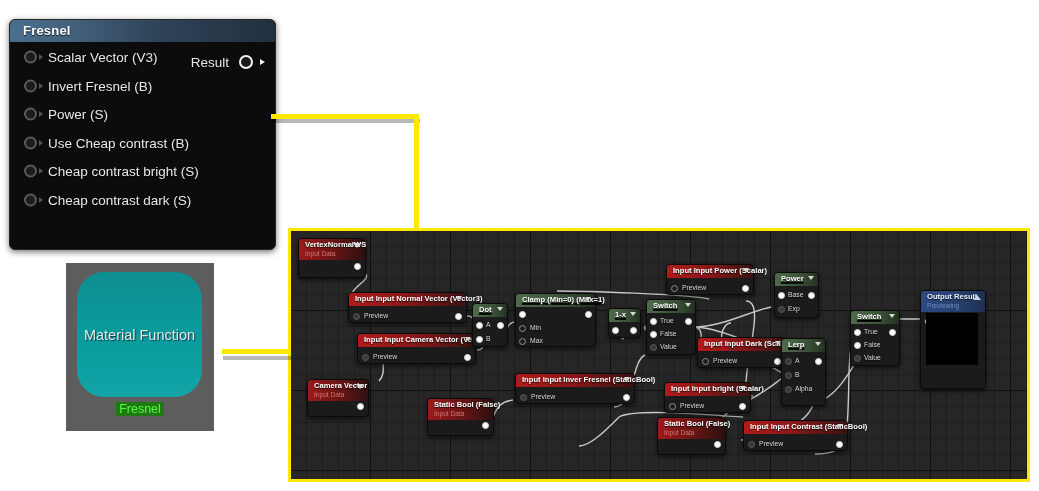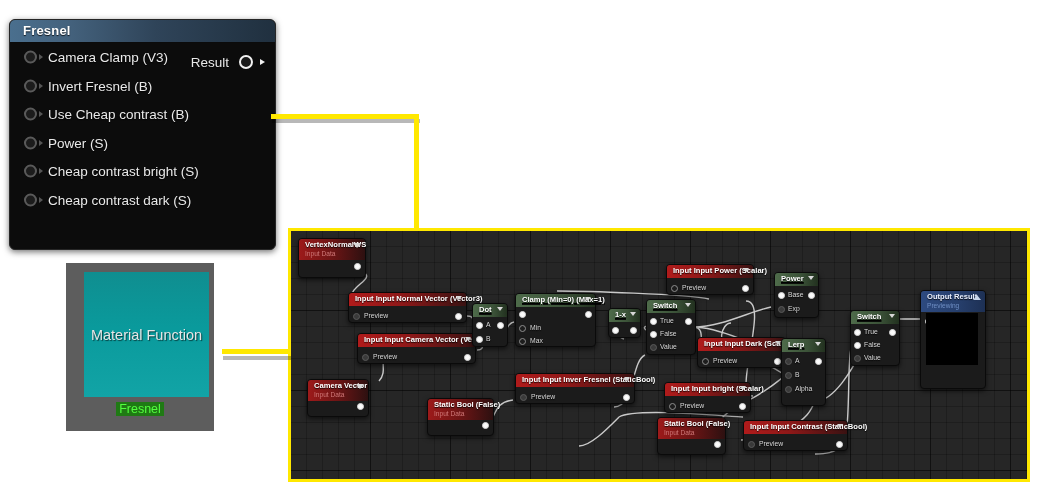--- a/index.html
+++ b/index.html
@@ -68,22 +68,23 @@
     border-left:5px solid #f2f2f2;
     border-top:3.5px solid transparent;border-bottom:3.5px solid transparent;
   }
 
   
   #mf-tile{
     position:absolute;left:66px;top:263px;width:148px;height:168px;
     background:#5d5d5d;
   }
   #mf-tile .thumb{
-    position:absolute;left:18px;top:9px;width:125px;height:125px;
+    position:absolute;left:11px;top:9px;width:125px;height:125px;
     background:linear-gradient(180deg,#0f8e90 0%,#0a9a9c 45%,#12a4a6 100%);
+    border-radius:27px;
   }
   #mf-tile .thumb .caption{
     position:absolute;left:0;right:0;top:50%;transform:translateY(-50%);
     text-align:center;font-size:14.5px;color:#e6e6e6;
     text-shadow:1px 1px 1px rgba(0,0,0,.6);
   }
   #mf-tile .assetname{
     position:absolute;left:0;right:0;bottom:14px;text-align:center;
   }
   #mf-tile .assetname span{
@@ -161,36 +162,36 @@
 
   <div class="outrow">
     <span class="olbl">Result</span>
     <span class="opin"></span>
     <span class="oarrow"></span>
   </div>
 
   <div class="pinrow">
     <span class="pin"></span>
     <span class="pinarrow"></span>
-    <span class="lbl">Camera Clamp (V3)</span>
+    <span class="lbl">Scalar Vector (V3)</span>
   </div>
   <div class="pinrow">
     <span class="pin"></span>
     <span class="pinarrow"></span>
     <span class="lbl">Invert Fresnel (B)</span>
   </div>
   <div class="pinrow">
     <span class="pin"></span>
     <span class="pinarrow"></span>
+    <span class="lbl">Power (S)</span>
+  </div>
+  <div class="pinrow">
+    <span class="pin"></span>
+    <span class="pinarrow"></span>
     <span class="lbl">Use Cheap contrast (B)</span>
-  </div>
-  <div class="pinrow">
-    <span class="pin"></span>
-    <span class="pinarrow"></span>
-    <span class="lbl">Power (S)</span>
   </div>
   <div class="pinrow">
     <span class="pin"></span>
     <span class="pinarrow"></span>
     <span class="lbl">Cheap contrast bright (S)</span>
   </div>
   <div class="pinrow">
     <span class="pin"></span>
     <span class="pinarrow"></span>
     <span class="lbl">Cheap contrast dark (S)</span>

